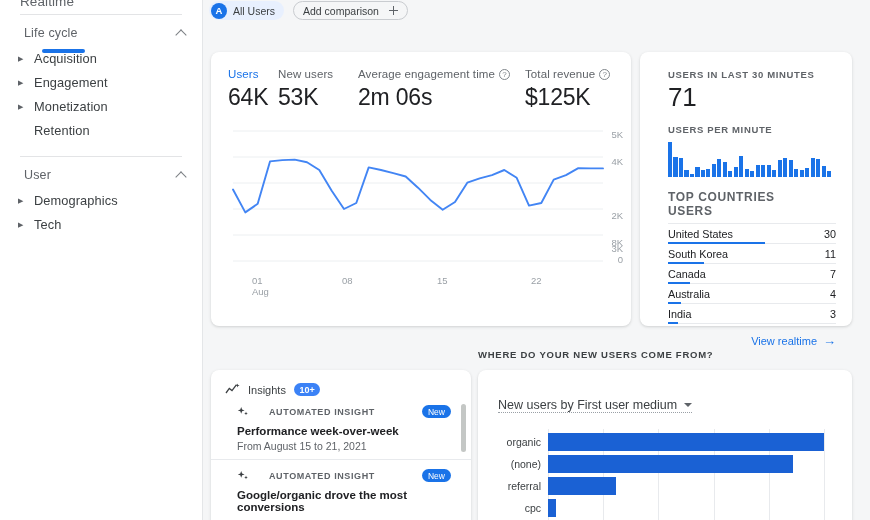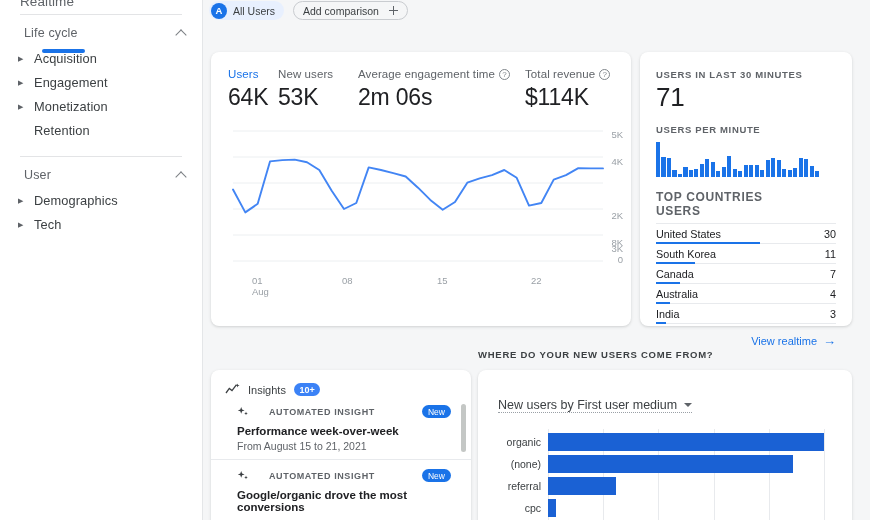--- a/index.html
+++ b/index.html
@@ -137,21 +137,21 @@
   .y-lab {
     position: absolute; right: 8px;
     font-size: 9.5px; color: #9aa0a6; text-align: right; width: 22px;
   }
   .x-lab {
     position: absolute; font-size: 9.5px; color: #9aa0a6;
     line-height: 11px;
   }
 
   
-  .rt-pad { padding: 17px 16px 0 16px; }
+  .rt-pad { padding: 17px 16px 0 28px; }
   .rt-cap {
     font-size: 9.5px; color: #5f6368; letter-spacing: .65px;
     font-weight: bold; text-transform: uppercase;
   }
   .rt-big { font-size: 26px; color: #202124; margin: 2px 0 11px 0; letter-spacing: -.3px; }
   .rt-bars { height: 35px; margin: 7px 0 0 0; display: flex; align-items: flex-end; gap: 1.4px; }
   .rt-bars i { display: block; width: 4.1px; background: #1a73e8; }
   .ctry-head {
     display: flex; justify-content: space-between;
     font-size: 12px; color: #5f6368; letter-spacing: .65px;
@@ -314,21 +314,21 @@
           <span>Average engagement time</span>
           <span class="q-mark">?</span>
         </span>
         <span class="m-value">2m 06s</span>
       </div>
       <div class="metric">
         <span class="m-label">
           <span>Total revenue</span>
           <span class="q-mark">?</span>
         </span>
-        <span class="m-value">$114K</span>
+        <span class="m-value">$125K</span>
       </div>
     </div>
 
     <div class="linechart-wrap">
       <svg id="line-svg" width="420" height="160" viewBox="0 0 420 160">
           <line x1="22" y1="138.0" x2="392" y2="138.0" stroke="#eceff1" stroke-width="1"></line>
           <line x1="22" y1="112.0" x2="392" y2="112.0" stroke="#eceff1" stroke-width="1"></line>
           <line x1="22" y1="86.0" x2="392" y2="86.0" stroke="#eceff1" stroke-width="1"></line>
           <line x1="22" y1="60.0" x2="392" y2="60.0" stroke="#eceff1" stroke-width="1"></line>
           <line x1="22" y1="34.0" x2="392" y2="34.0" stroke="#eceff1" stroke-width="1"></line>

